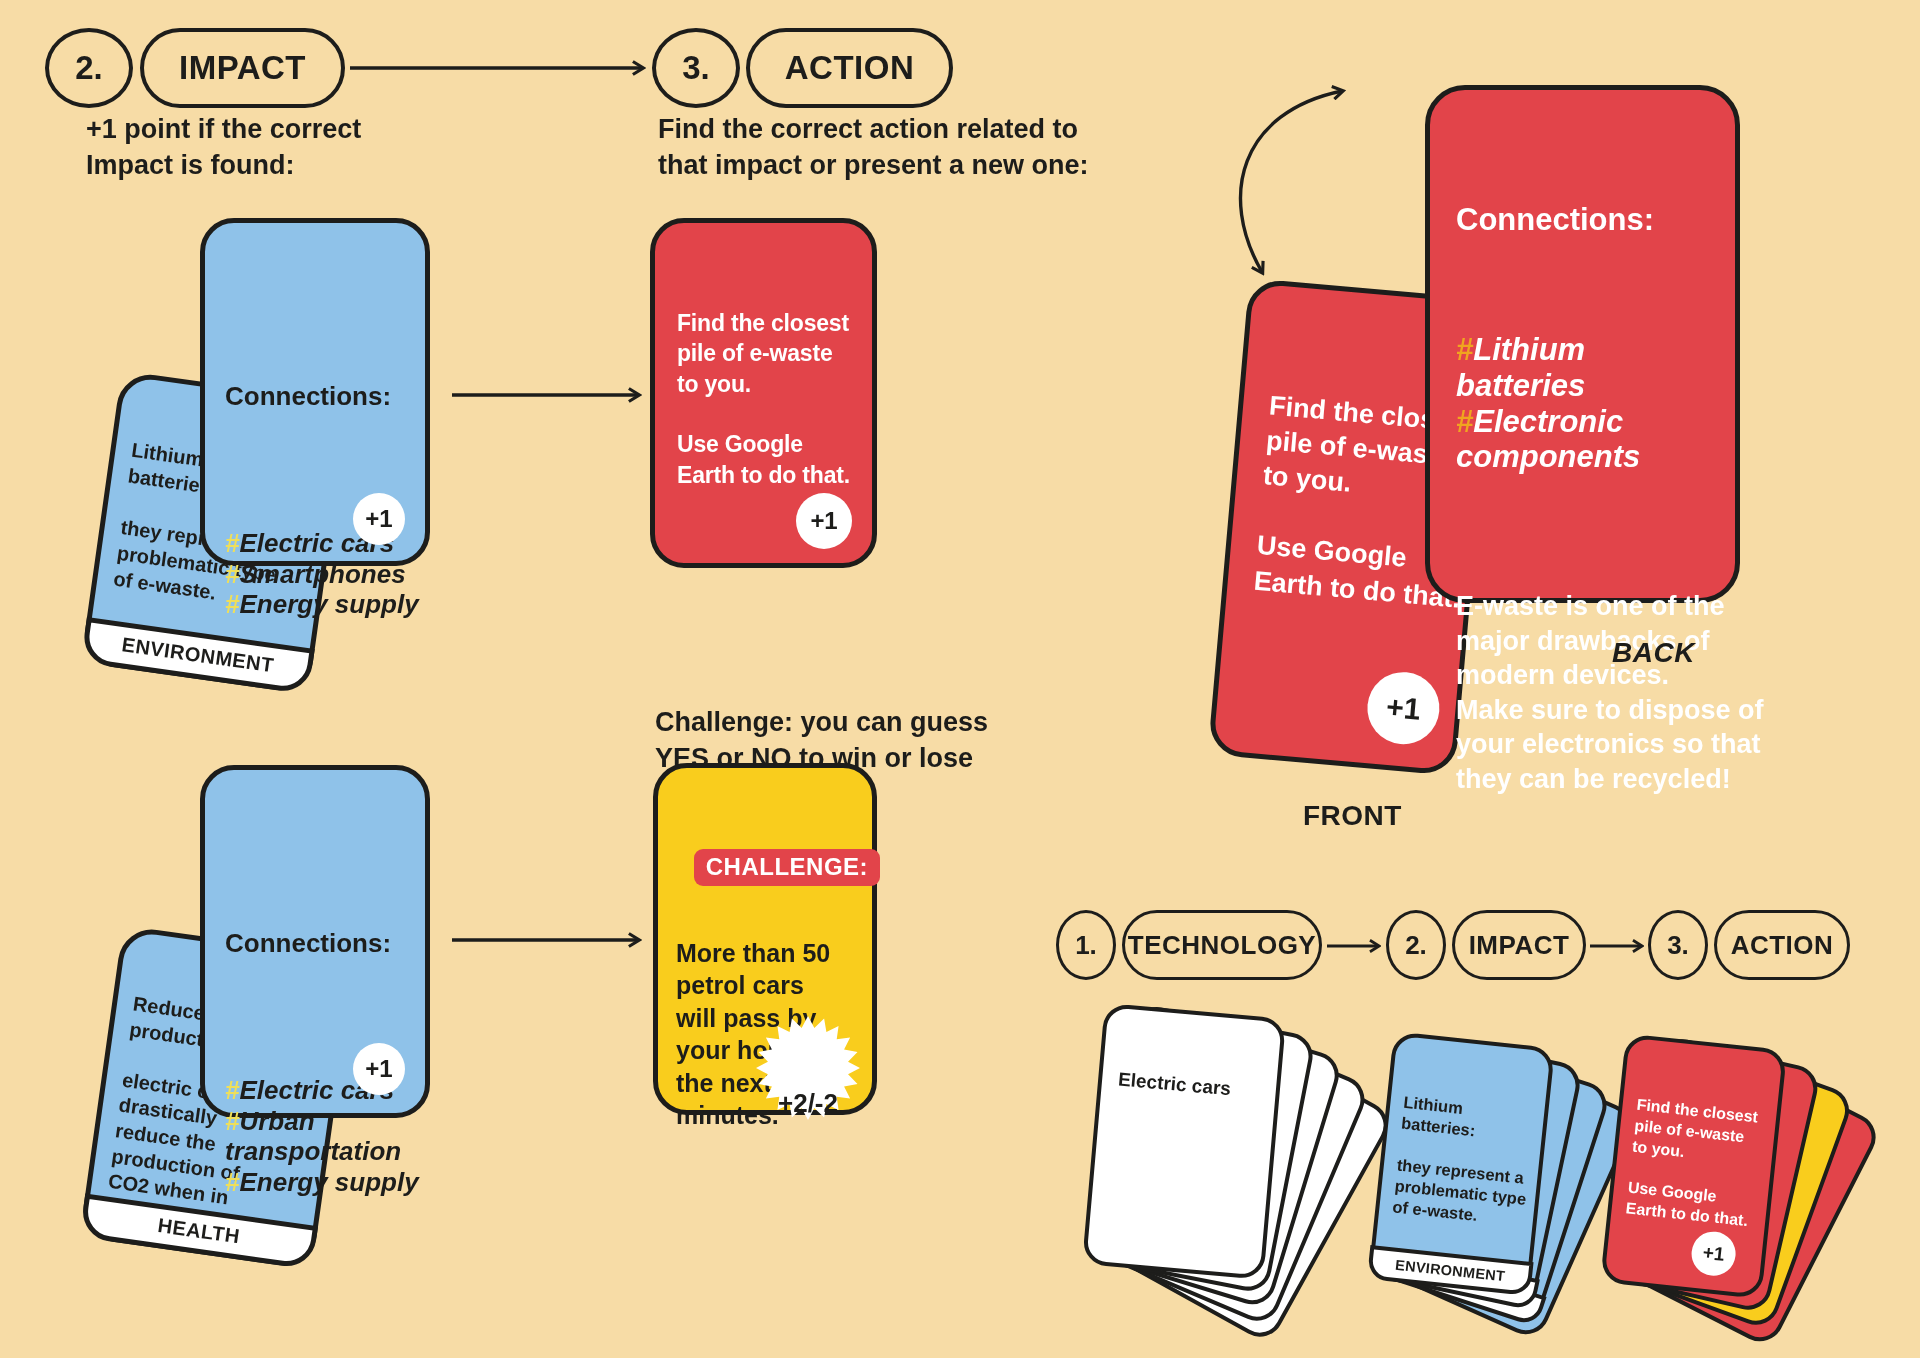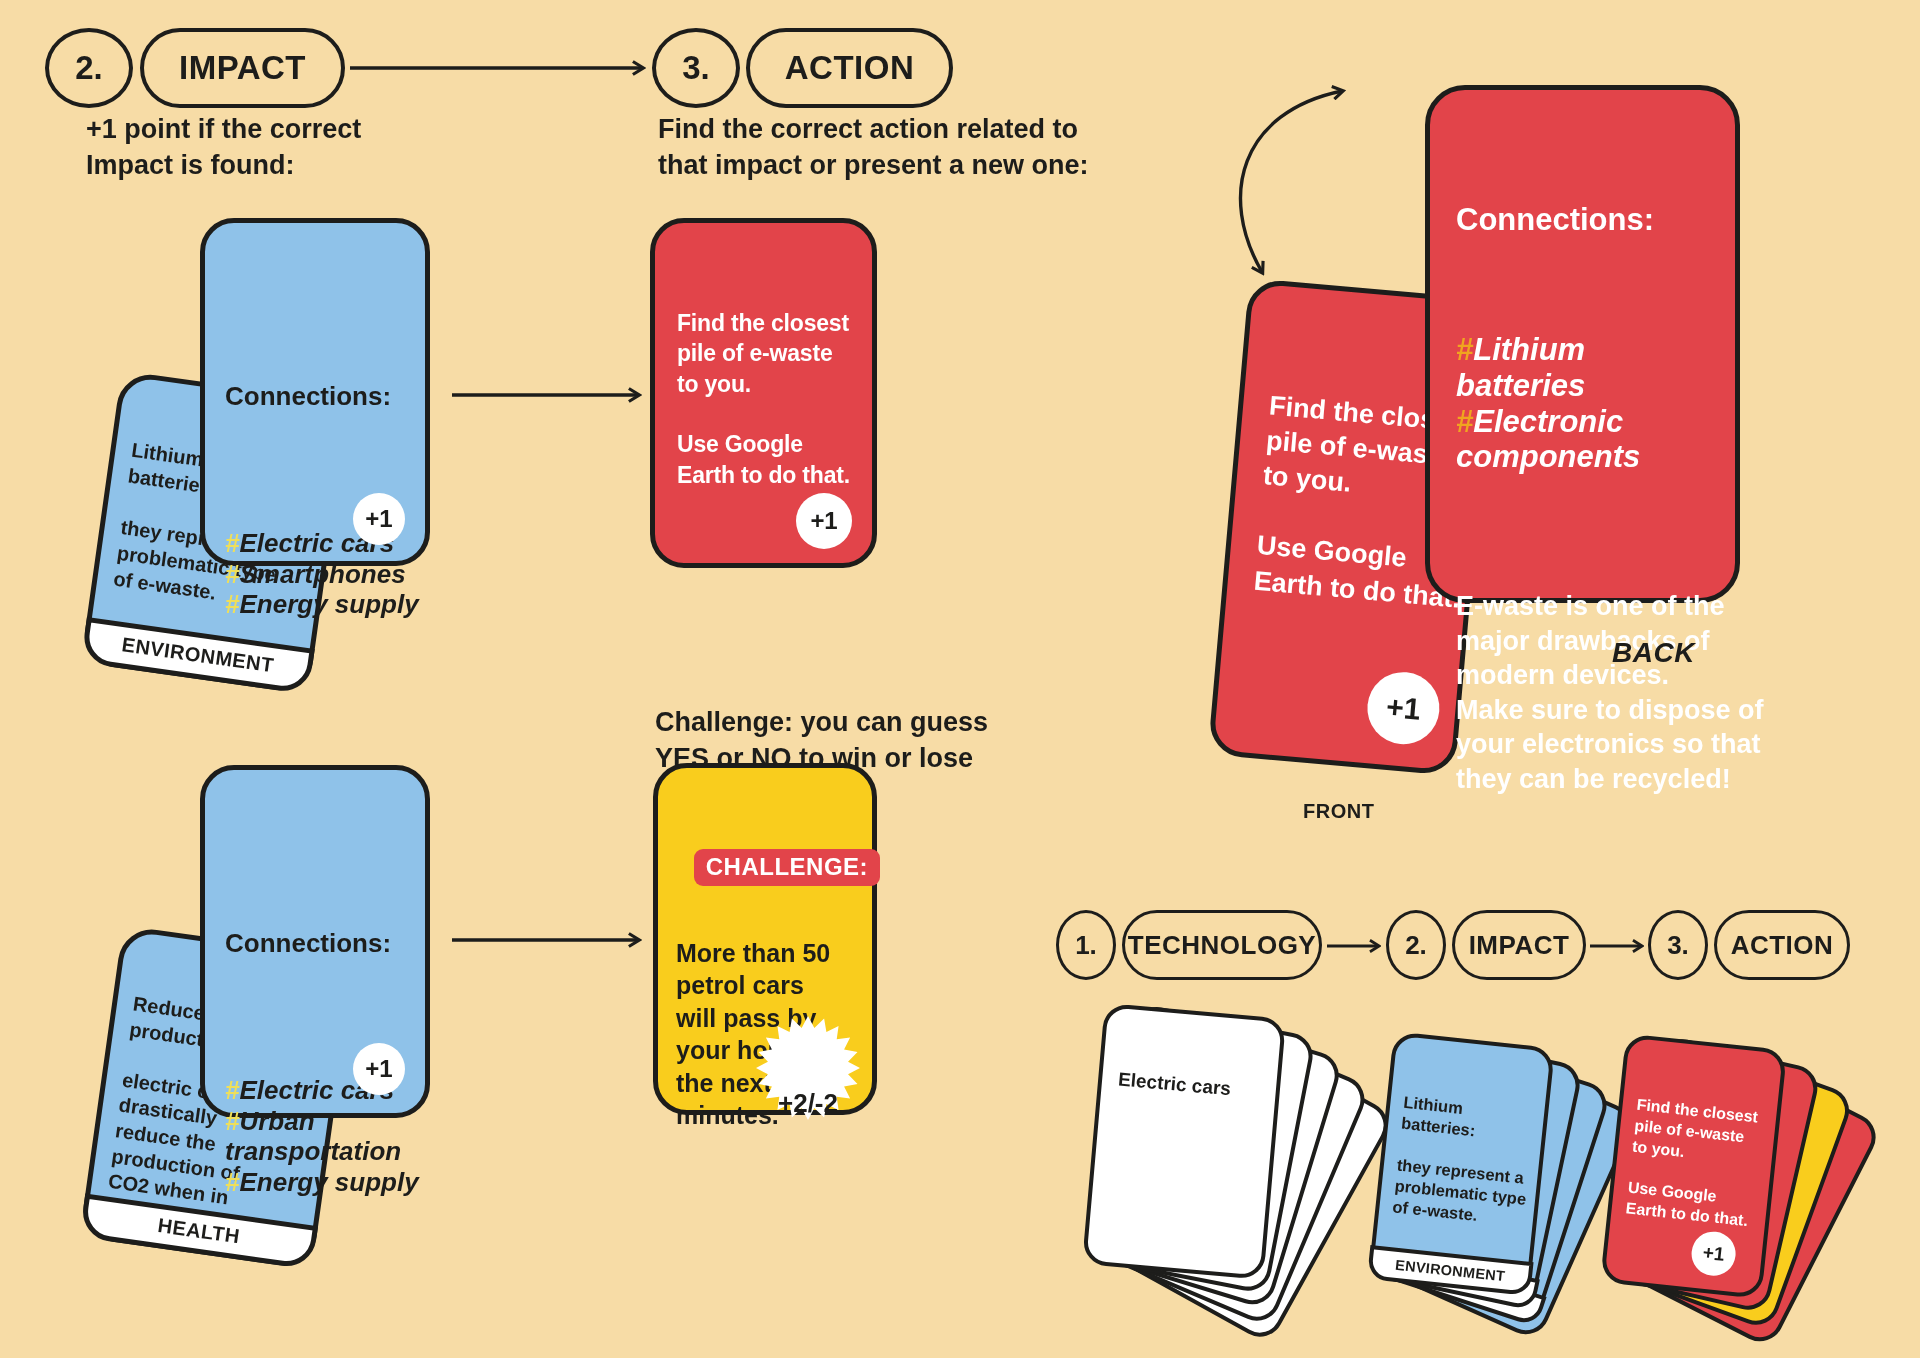--- a/index.html
+++ b/index.html
@@ -188,21 +188,21 @@
 components</span></div>
     <div style="margin-top:73px;font-size:27px;line-height:1.28;">E-waste is one of the
 major drawbacks of
 modern devices.
 Make sure to dispose of
 your electronics so that
 they can be recycled!</div>
   </div>
 </div>
 
-<div class="abs" style="left:1303px;top:800px;font-size:20px;letter-spacing:.5px;z-index:4;">FRONT</div>
+<div class="abs" style="left:1303px;top:800px;font-size:28px;letter-spacing:.5px;z-index:4;">FRONT</div>
 <div class="abs" style="left:1612px;top:637px;font-size:28px;letter-spacing:.5px;z-index:4;font-style:italic;">BACK</div>
 
 <div class="abs num-circle f-bot" style="left:1056px;top:910px;width:60px;height:70px;border-width:3px;">
     <span>1.</span>
   </div>
 <div class="abs pill f-bot" style="left:1122px;top:910px;width:200px;height:70px;border-width:3px;">
     <span>TECHNOLOGY</span>
   </div>
 <div class="abs num-circle f-bot" style="left:1386px;top:910px;width:60px;height:70px;border-width:3px;">
     <span>2.</span>

